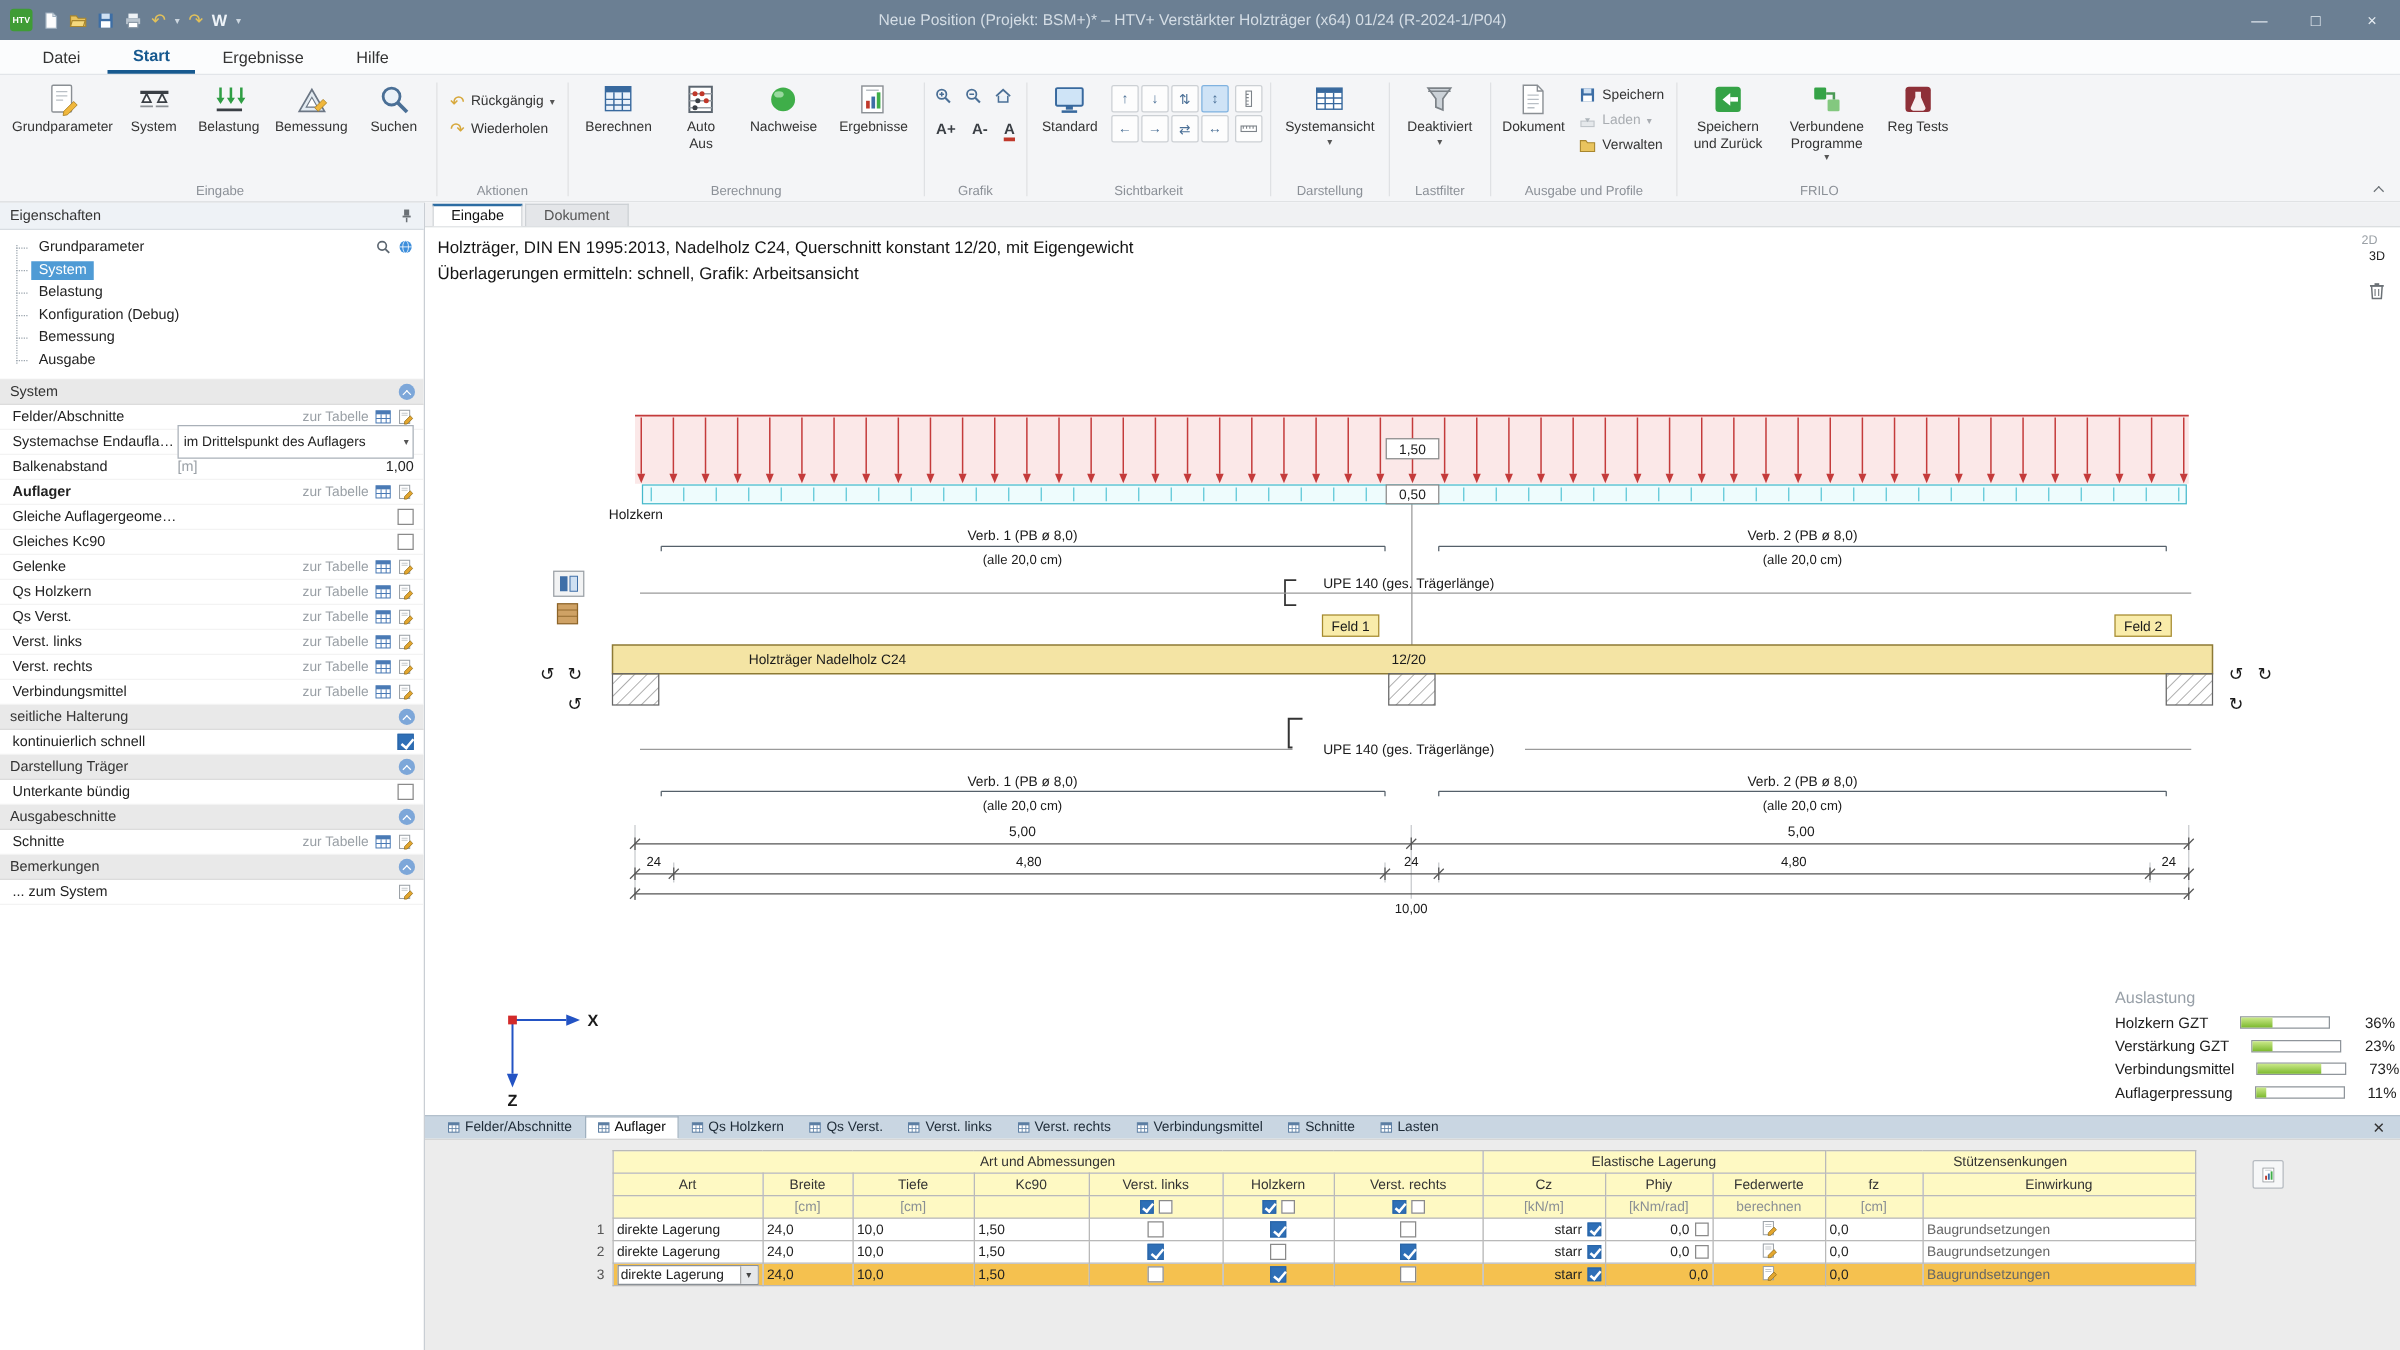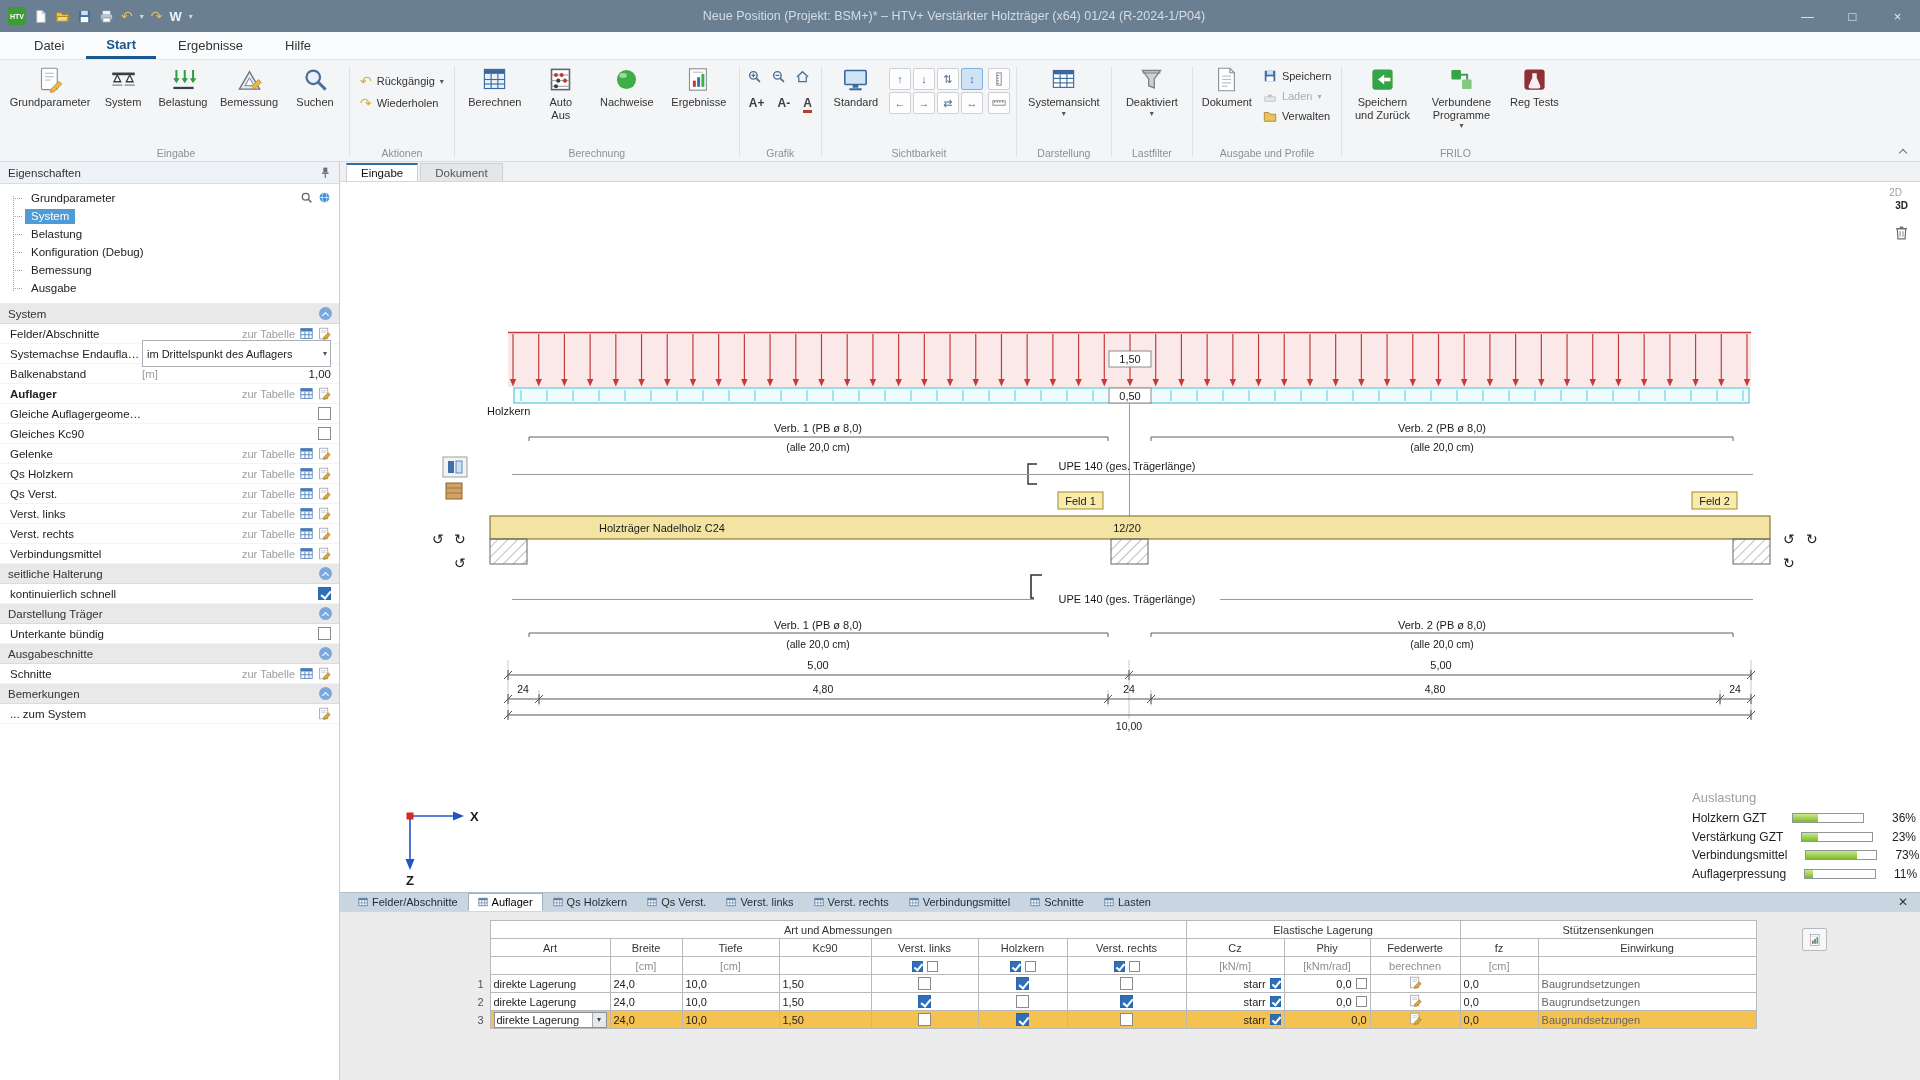--- a/index.html
+++ b/index.html
@@ -86,40 +86,40 @@
 .drawing{flex:1;position:relative;background:#fff;overflow:hidden}
 .info{position:absolute;left:10px;top:6px;font-size:13.5px;color:#141414;line-height:1.55;z-index:1}
 svg.draw{position:absolute;left:0;top:0}
 svg.draw text{font-family:"Liberation Sans",sans-serif;fill:#1a1a1a}
 .t10{font-size:10.5px}.t11{font-size:11px}.t13b{font-size:13px;font-weight:bold}
 .mid{text-anchor:middle}
 .grayt{fill:#a9adb2}
 .rot{font-size:14px;fill:#48718f}
 .ext{stroke:#c7cacd;stroke-width:1}
 .view-toggle{position:absolute;right:12px;top:5px;display:flex;flex-direction:column;align-items:flex-start;font-size:10px;color:#9aa0a6;line-height:1.25;z-index:2}
-.view-toggle .on{color:#222;font-weight:bold;margin-left:6px}
+.view-toggle .on{color:#222;font-weight:normal;margin-left:6px}
 .trash{position:absolute;right:10px;top:42px;z-index:2}
 .trash .ic16{width:17px;height:17px}
 .util{position:absolute;left:1352px;top:608px;width:224px;font-size:12px;z-index:2}
 .util-title{color:#98a0a8;font-size:13px;margin-bottom:4px}
 .util-row{display:flex;align-items:center;height:18.5px;gap:18px}
 .util-row .ul{flex:1;color:#1d1d1d;white-space:nowrap}
 .util-track{width:72px;height:10px;border:1px solid #8f959b;background:#fff;flex:0 0 auto}
 .util-fill{display:block;height:100%;background:linear-gradient(#cbe98a,#7cb92e)}
 .util-val{width:34px;text-align:right;color:#1d1d1d}
 
 
 .btabs{height:19px;background:#c9d6e2;border-top:1px solid #b3c0cc;display:flex;align-items:flex-end;padding-left:8px;position:relative;flex:0 0 auto}
 .btab{height:18px;display:flex;align-items:center;gap:4px;padding:0 9px;font-size:11px;color:#1d2a36;border:1px solid transparent}
 .btab.active{background:#ffffff;border-color:#9fb0bf;border-bottom-color:#fff;color:#000}
 .btabs .closex{position:absolute;right:10px;top:2px;font-size:12px;color:#333;width:14px;text-align:center}
 .table-area{height:169px;background:#ececec;position:relative;border-top:1px solid #d6d6d6;flex:0 0 auto}
 .atable{position:absolute;left:126px;top:8px;border-collapse:collapse;table-layout:fixed;width:1290px;font-size:11px}
 .atable td{border:1px solid #b9b9b9;height:18px;padding:0 3px;background:#fff;color:#222;overflow:hidden;white-space:nowrap}
-.atable thead td{background:#ffffff;color:#333;text-align:center}
+.atable thead td{background:#fef9c3;color:#333;text-align:center}
 .atable tr.units td{color:#8a8f94}
 .atable td.rn{border:none;background:transparent;color:#555;text-align:right;padding-right:6px}
 .atable td.num{}
 .atable td.ctr{text-align:center}
 .atable td.ew{color:#666}
 .atable tr.sel td{background:#f5c14f}
 .atable tr.sel td.rn{background:transparent}
 .cellflex{display:flex;align-items:center;justify-content:flex-end;gap:4px}
 .cbpair{text-align:center}
 .cbpair .cb{margin:0 2px}
@@ -829,20 +829,24 @@
         </div>
     </div>
 
     <div class="mainpane">
       <div class="doc-tabs">
           <div class="dtab active">Eingabe</div>
           <div class="dtab">Dokument</div>
         </div>
 
       <div class="drawing">
+        <div class="info">
+          <div>Holzträger, DIN EN 1995:2013, Nadelholz C24, Querschnitt konstant 12/20, mit Eigengewicht</div>
+          <div>Überlagerungen ermitteln: schnell, Grafik: Arbeitsansicht</div>
+        </div>
 
         <svg class="draw" width="1580" height="710" viewBox="0 0 1580 710">
           <line x1="789.5" y1="221" x2="789.5" y2="334" stroke="#9a9a9a"></line>
           <line x1="168" y1="478" x2="168" y2="537" class="ext"></line>
             <line x1="789" y1="478" x2="789" y2="537" class="ext"></line>
             <line x1="1411" y1="478" x2="1411" y2="537" class="ext"></line>
           <line x1="199" y1="508" x2="199" y2="524" class="ext"></line>
             <line x1="768" y1="508" x2="768" y2="524" class="ext"></line>
             <line x1="811" y1="508" x2="811" y2="524" class="ext"></line>
             <line x1="1380" y1="508" x2="1380" y2="524" class="ext"></line>

